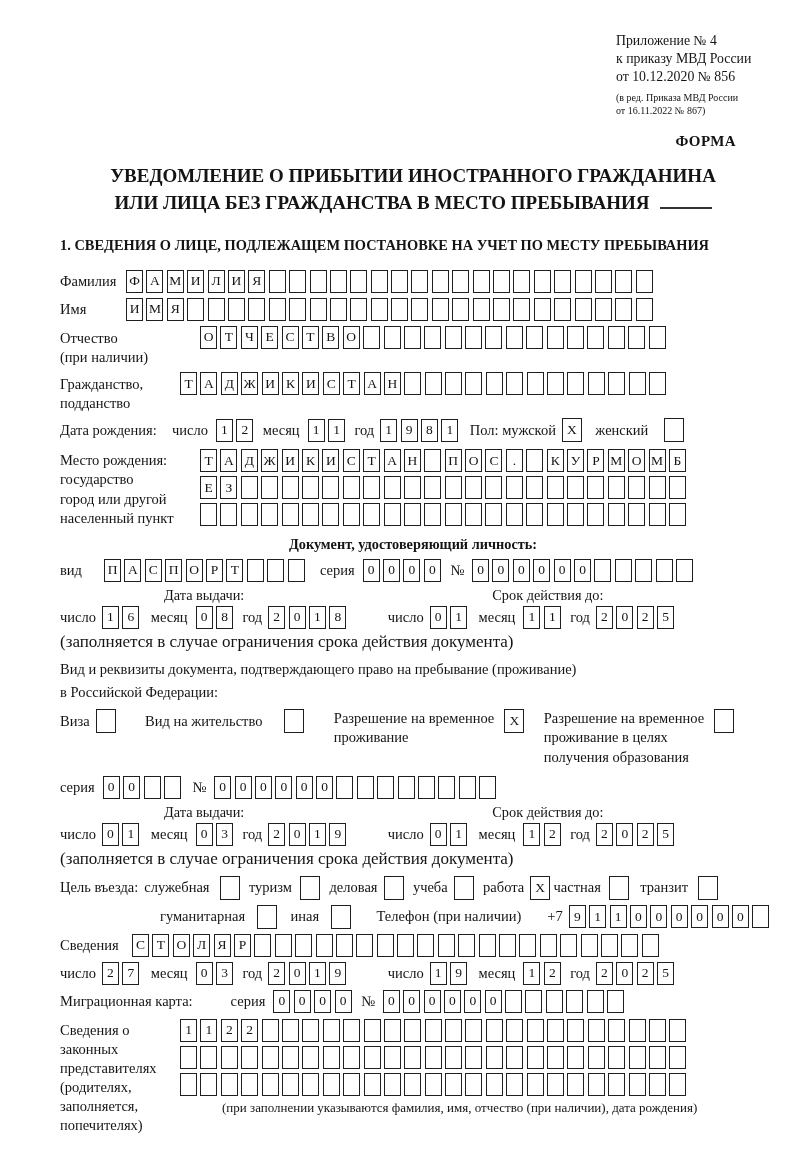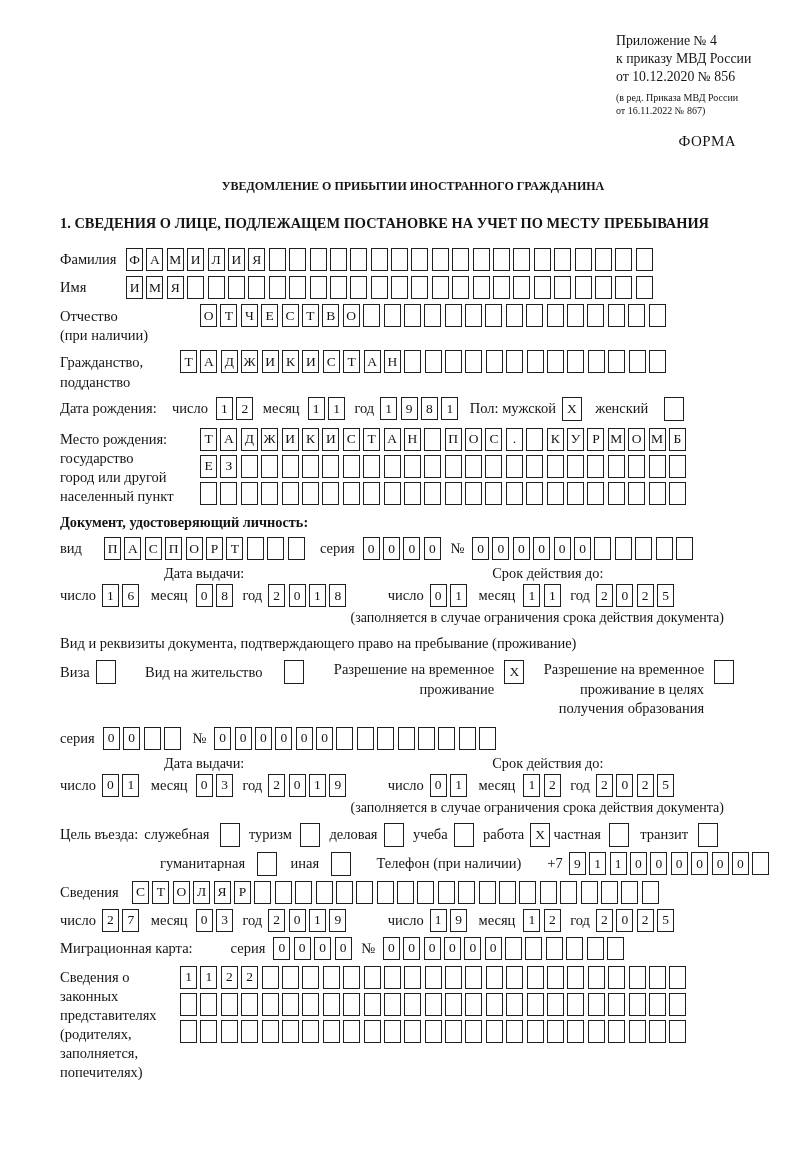--- a/index.html
+++ b/index.html
@@ -4,53 +4,53 @@
 <style>
   *{box-sizing:border-box}
   html,body{margin:0;padding:0}
   body{width:800px;height:1163px;background:#fff;color:#141414;
        font-family:"Liberation Serif","DejaVu Serif",serif;font-size:14.5px;overflow:hidden}
   .page{padding:32px 10px 0 60px;width:776px}
 
   .hdr-right{margin-left:556px;font-size:13.8px;line-height:1.3}
   .hdr-right .ed{font-size:10px}
   .hdr-gap{height:5px}
-  .forma{text-align:right;padding-right:30px;font-weight:normal;font-size:15px;margin-top:16px;letter-spacing:.4px}
-
-  .title{text-align:center;font-weight:bold;font-size:12px;margin-top:28px;line-height:1.45}
+  .forma{text-align:right;padding-right:30px;font-weight:bold;font-size:15px;margin-top:16px;letter-spacing:.4px}
+
+  .title{text-align:center;font-weight:bold;font-size:19px;margin-top:12px;line-height:1.45}
   .blank{display:inline-block;width:52px;border-bottom:2px solid #333;margin-left:10px}
 
   .sec{font-weight:bold;font-size:14.4px;margin-top:20px;margin-bottom:16px}
 
   .frow{display:flex;align-items:center;margin-bottom:5px}
   .tall{align-items:flex-start}
   .lbl{flex:0 0 auto}
   .lbl2{display:flex;flex-direction:column;line-height:1.32;flex:0 0 auto;padding-top:3px}
   .w65{width:66px}.w112{width:112px}.w120{width:120px}.w140{width:140px}.w48{width:44px}.w70{width:72px}
   .boxes{display:inline-flex;flex-wrap:nowrap;flex:0 0 auto}
   .cell{display:inline-flex;align-items:center;justify-content:center;width:17px;height:23px;
         border:1.5px solid #1f1f1f;margin-right:3.4px;font-size:13.5px;flex:0 0 auto;background:#fff}
   .cb .cell{width:20px;height:24px}
   .rows{display:flex;flex-direction:column;gap:4px;padding-top:1px}
 
-  .center-b{text-align:left;font-weight:bold;font-size:14.3px;margin:8px 0 6px 0}
+  .center-b{text-align:center;font-weight:bold;font-size:14.3px;margin:8px 0 6px 0}
   .ml6{margin-left:6px}.ml8{margin-left:8px}.ml10{margin-left:10px}.ml12{margin-left:12px}
   .ml16{margin-left:16px}.ml22{margin-left:22px}.ml26{margin-left:26px}.ml38{margin-left:38px}
 
   .date-heads{display:flex;font-size:14.3px;margin-bottom:2px}
   .dh-left{margin-left:104px}
   .dh-right{margin-left:248px}
   .dh-right2{margin-left:236px}
-  .note{font-size:14px;text-align:right;padding-right:42px;margin-top:-2px;margin-bottom:7px}
+  .note{font-size:17px;text-align:left;padding-right:42px;margin-top:-2px;margin-bottom:7px}
 
   .intro{line-height:1.45;margin-bottom:2px}
   .opts{align-items:flex-start;margin-top:6px;margin-bottom:8px}
   .opt{display:inline-flex;align-items:flex-start}
   .opt .lbl{padding-top:4px}
-  .stack{display:flex;flex-direction:column;text-align:right;line-height:1.35}
+  .stack{display:flex;flex-direction:column;text-align:left;line-height:1.35}
   .stack span{white-space:nowrap}
 
   .note-center{font-size:13px;margin-left:120px;margin-top:4px}
 </style>
 </head>
 <body>
 
 <div class="page">
 
   <div class="hdr-right">
@@ -59,20 +59,23 @@
     <div>от 10.12.2020 № 856</div>
     <div class="hdr-gap"></div>
     <div class="ed">(в ред. Приказа МВД России</div>
     <div class="ed">от 16.11.2022 № 867)</div>
   </div>
 
   <div class="forma">ФОРМА</div>
 
   <div class="title">
     <div>УВЕДОМЛЕНИЕ О ПРИБЫТИИ ИНОСТРАННОГО ГРАЖДАНИНА</div>
+    <div>
+      <span>ИЛИ ЛИЦА БЕЗ ГРАЖДАНСТВА В МЕСТО ПРЕБЫВАНИЯ</span><span class="blank"></span>
+    </div>
   </div>
 
   <div class="sec">1. СВЕДЕНИЯ О ЛИЦЕ, ПОДЛЕЖАЩЕМ ПОСТАНОВКЕ НА УЧЕТ ПО МЕСТУ ПРЕБЫВАНИЯ</div>
 
   <div class="frow">
     <span class="lbl w65">Фамилия</span>
     <span class="boxes">
         <span class="cell">Ф</span>
         <span class="cell">А</span>
         <span class="cell">М</span>
@@ -392,20 +395,21 @@
     <span class="boxes ml6">
         <span class="cell">2</span>
         <span class="cell">0</span>
         <span class="cell">2</span>
         <span class="cell">5</span>
       </span>
   </div>
   <div class="note">(заполняется в случае ограничения срока действия документа)</div>
 
   <div class="intro">Вид и реквизиты документа, подтверждающего право на пребывание (проживание)</div>
+  <div class="intro">в Российской Федерации:</div>
 
   <div class="frow opts">
     <span class="opt">
       <span class="lbl">Виза</span>
       <span class="boxes cb ml6">
           <span class="cell"></span>
         </span>
     </span>
     <span class="opt ml26">
       <span class="lbl">Вид на жительство</span>
@@ -741,16 +745,17 @@
             <span class="cell"></span>
             <span class="cell"></span>
             <span class="cell"></span>
             <span class="cell"></span>
             <span class="cell"></span>
             <span class="cell"></span>
             <span class="cell"></span>
             <span class="cell"></span>
           </span>
       </span>
+      <span class="note-center" style="margin-left:42px">(при заполнении указываются фамилия, имя, отчество (при наличии), дата рождения)</span>
     </span>
   </div>
 
 </div>
 
 </body></html>

